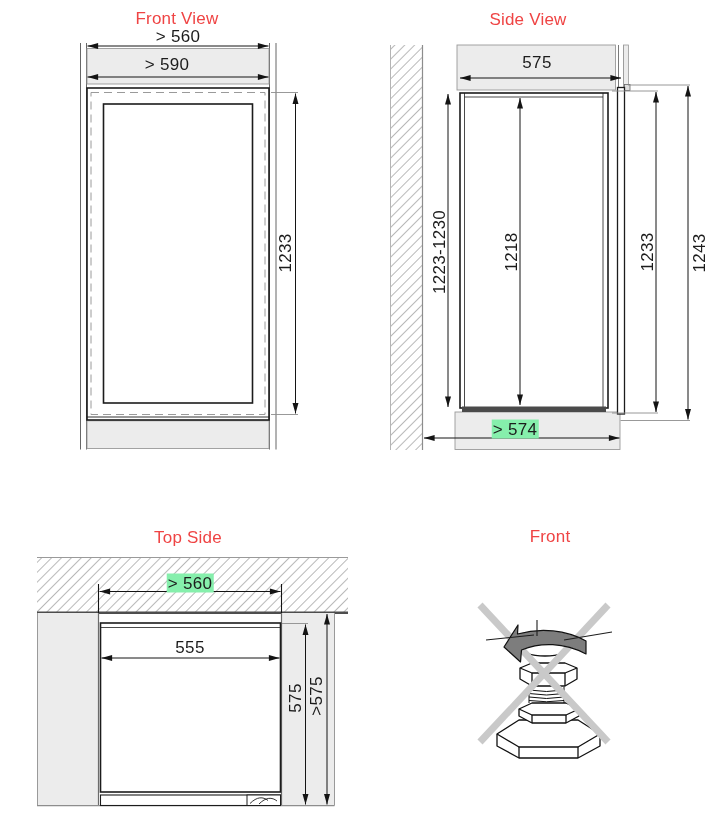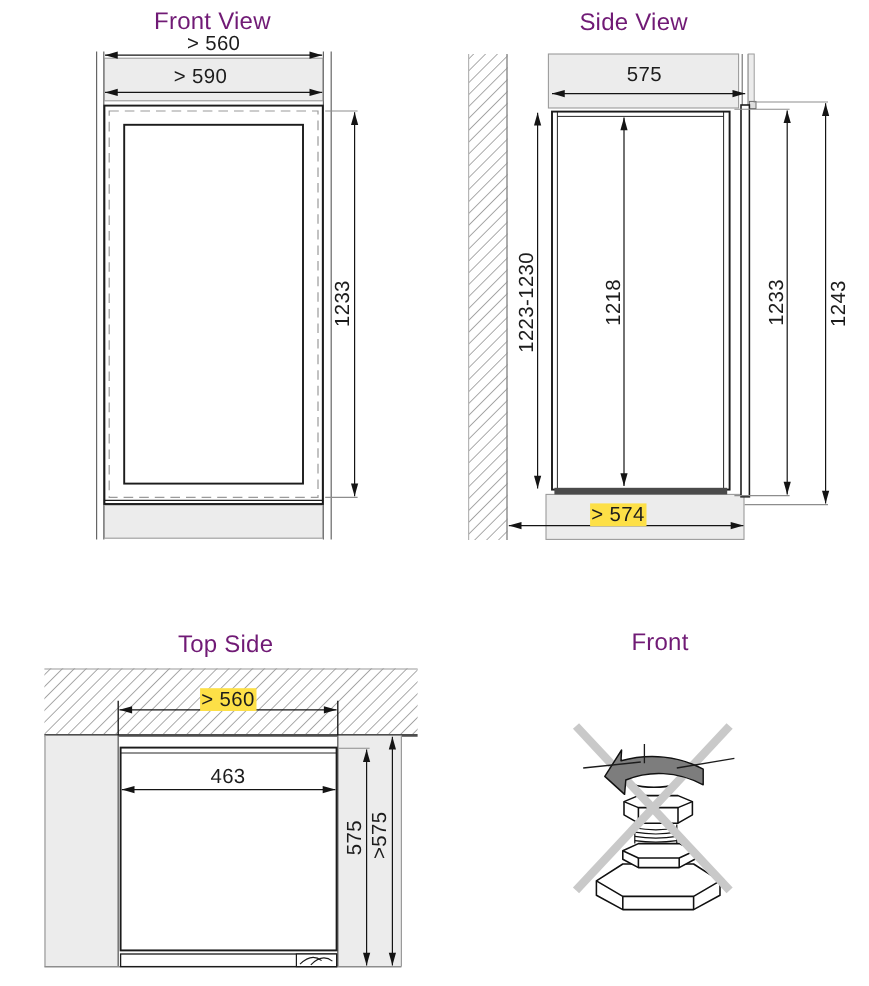--- a/index.html
+++ b/index.html
@@ -3,22 +3,22 @@
 <meta charset="utf-8">
 <style>
   html,body{margin:0;padding:0;background:#fff}
   .canvas{position:relative;width:724px;height:822px;background:#fff;overflow:hidden;
           font-family:"Liberation Sans",sans-serif}
   .panel{position:absolute}
   .panel > svg{position:absolute;left:0;top:0;display:block}
   .lbl{position:absolute;font-size:17px;color:#1c1c1c;white-space:nowrap;line-height:1;
        letter-spacing:.3px;transform:translate(-50%,-50%)}
   .lbl.v{transform:translate(-50%,-50%) rotate(-90deg)}
-  .lbl.title{font-size:20px;color:#701a75;letter-spacing:.2px}
-  .lbl.boxed{background:#fde047;padding:1px 1px}
+  .lbl.title{font-size:17px;color:#ef4444;letter-spacing:.2px}
+  .lbl.boxed{background:#86efac;padding:1px 1px}
 </style>
 </head>
 <body>
 
 <div class="canvas">
 
   <section class="panel" style="left:0;top:0;width:360px;height:480px">
     <svg width="360" height="480" viewBox="0 0 360 480">
       <defs>
         <marker id="fvA" viewBox="0 0 12 8" refX="11.3" refY="4" markerWidth="12" markerHeight="8" orient="auto-start-reverse">
@@ -161,21 +161,21 @@
         <line x1="281.5" y1="104" x2="281.5" y2="133" stroke-width="1.1"></line>
         <line x1="99.5" y1="111.5" x2="280.5" y2="111.5" marker-start="url(#tvA)" marker-end="url(#tvA)"></line>
         <line x1="101.5" y1="178" x2="279.5" y2="178" marker-start="url(#tvA)" marker-end="url(#tvA)"></line>
         <line x1="282" y1="143.5" x2="308" y2="143.5" stroke="#8d8d8d" stroke-width="0.9"></line>
         <line x1="305.5" y1="144.5" x2="305.5" y2="324.5" marker-start="url(#tvA)" marker-end="url(#tvA)"></line>
         <line x1="327" y1="134" x2="327" y2="324.5" marker-start="url(#tvA)" marker-end="url(#tvA)"></line>
       </g>
     </svg>
     <div class="lbl title" style="left:188px;top:57px">Top Side</div>
     <div class="lbl boxed" style="left:190px;top:103px">&gt; 560</div>
-    <div class="lbl" style="left:190px;top:167px">463</div>
+    <div class="lbl" style="left:190px;top:167px">555</div>
     <div class="lbl v" style="left:295px;top:218px">575</div>
     <div class="lbl v" style="left:316px;top:216px">&gt;575</div>
   </section>
 
   <section class="panel" style="left:360px;top:480px;width:364px;height:342px">
     <svg width="364" height="342" viewBox="0 0 364 342">
 
       <g fill="#ffffff" stroke="#111111" stroke-width="1.3" stroke-linejoin="round">
 
         <path d="M137,254 L159,240 L218,240 L240,254 L240,266 L218,278 L159,278 L137,266 Z"></path>

